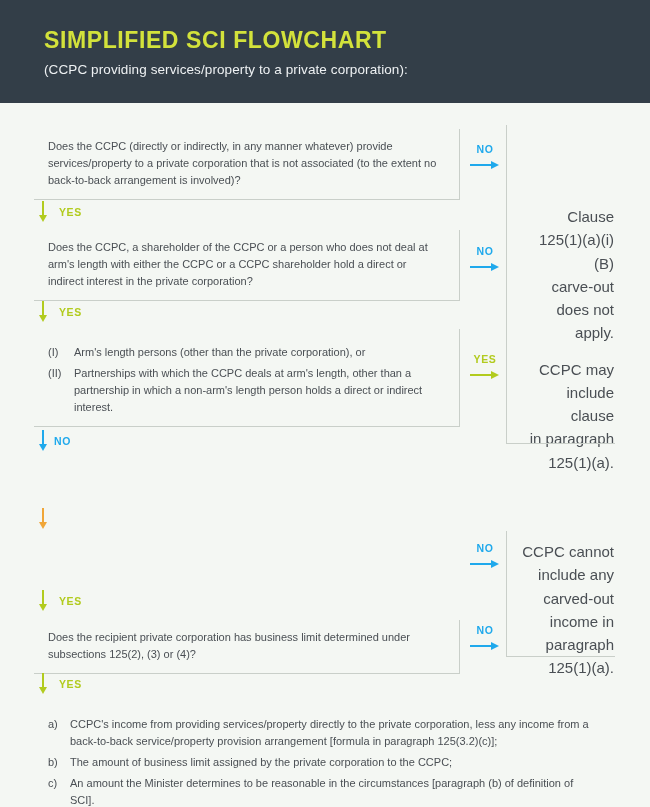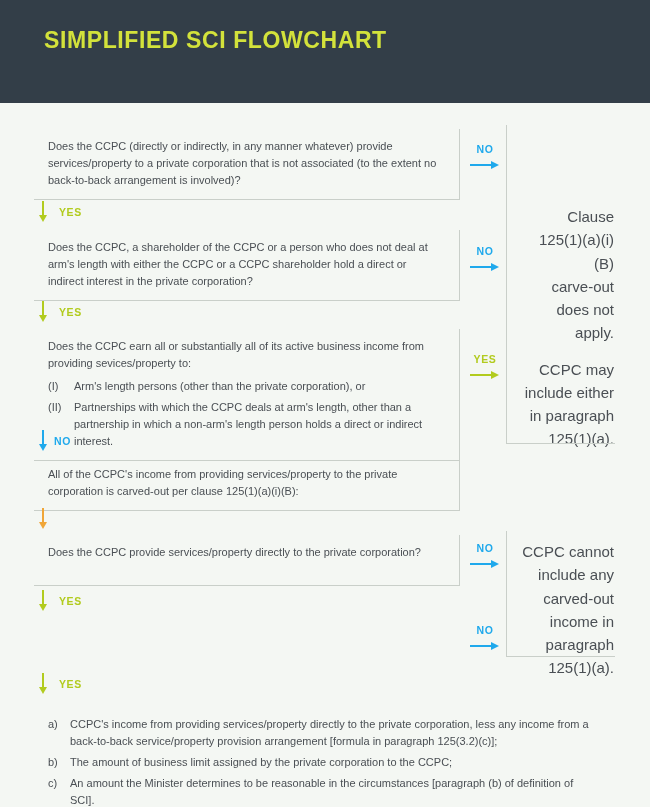--- a/index.html
+++ b/index.html
@@ -151,20 +151,21 @@
     background: #c9cfc9;
   }
 </style>
 </head>
 <body>
 
 <div id="page">
 
   <div class="header">
     <div class="header-title">SIMPLIFIED SCI FLOWCHART</div>
+    <div class="header-sub">(CCPC providing services/property to a private corporation):</div>
   </div>
 
   <div class="canvas">
 
     <div class="vrule" style="left:506px; top:22px; height:318px;"></div>
     <div class="vrule" style="left:506px; top:428px; height:125px;"></div>
 
     <div class="box" style="left:34px; top:26px; width:426px;">
       <p>Does the CCPC (directly or indirectly, in any manner whatever) provide services/property to a private corporation that is not associated (to the extent no back-to-back arrangement is involved)?</p>
     </div>
@@ -197,21 +198,20 @@
 
     <div class="conn c-yes" style="left:38px; top:198px;">
       <span class="arrow-down">
         <span class="shaft"></span>
           <span class="headv"></span>
       </span>
       <span class="conn-label">YES</span>
     </div>
 
     <div class="box" style="left:34px; top:226px; width:426px;">
-      <p>Does the CCPC earn all or substantially all of its active business income from providing sevices/property to:</p>
       <div class="lst">
         <div class="lrow">
           <span class="lmark">(I)</span>
           <span class="ltext">Arm's length persons (other than the private corporation), or</span>
         </div>
         <div class="lrow">
           <span class="lmark">(II)</span>
           <span class="ltext">Partnerships with which the CCPC deals at arm's length, other than a partnership in which a non-arm's length person holds a direct or indirect interest.</span>
         </div>
       </div>
@@ -225,51 +225,48 @@
     </div>
 
     <div class="conn c-no" style="left:38px; top:327px;">
       <span class="arrow-down">
         <span class="shaft"></span>
           <span class="headv"></span>
       </span>
       <span class="conn-label">NO</span>
     </div>
 
-    <div class="box" style="left:34px; top:354px; width:426px;">
-      <p>All of the CCPC's income from providing services/property to the private corporation is carved-out per clause 125(1)(a)(i)(B):</p>
-    </div>
 
     <div class="conn c-amber" style="left:38px; top:405px;">
       <span class="arrow-down">
         <span class="shaft"></span>
           <span class="headv"></span>
       </span>
       <span class="conn-label"></span>
     </div>
 
-    <div class="box" style="left:34px; top:432px; width:426px; padding-bottom:24px;">
-      <p>Does the CCPC provide services/property directly to the private corporation?</p>
-    </div>
 
     <div class="conn-r c-no" style="left:470px; top:439px; width:30px;">
       <span class="conn-label">NO</span>
       <span class="arrow-right">
         <span class="shafth"></span><span class="headh"></span>
       </span>
     </div>
 
     <div class="conn c-yes" style="left:38px; top:487px;">
       <span class="arrow-down">
         <span class="shaft"></span>
           <span class="headv"></span>
       </span>
       <span class="conn-label">YES</span>
     </div>
 
+    <div class="box" style="left:34px; top:517px; width:426px;">
+      <p>Does the recipient private corporation has business limit determined under subsections 125(2), (3) or (4)?</p>
+    </div>
 
     <div class="conn-r c-no" style="left:470px; top:521px; width:30px;">
       <span class="conn-label">NO</span>
       <span class="arrow-right">
         <span class="shafth"></span><span class="headh"></span>
       </span>
     </div>
 
     <div class="conn c-yes" style="left:38px; top:570px;">
       <span class="arrow-down">
@@ -296,21 +293,21 @@
       </div>
     </div>
 
     <div class="outcome" style="left:520px; top:102px; width:94px;">
       <div>Clause</div>
       <div>125(1)(a)(i)(B)</div>
       <div>carve-out</div>
       <div>does not apply.</div>
       <div class="gap"></div>
       <div>CCPC may</div>
-      <div>include either</div>
+      <div>include clause</div>
       <div>in paragraph</div>
       <div>125(1)(a).</div>
     </div>
     <div class="hrule" style="left:506px; top:340px; width:109px;"></div>
 
     <div class="outcome" style="left:520px; top:437px; width:94px;">
       <div>CCPC cannot</div>
       <div>include any</div>
       <div>carved-out</div>
       <div>income in</div>

